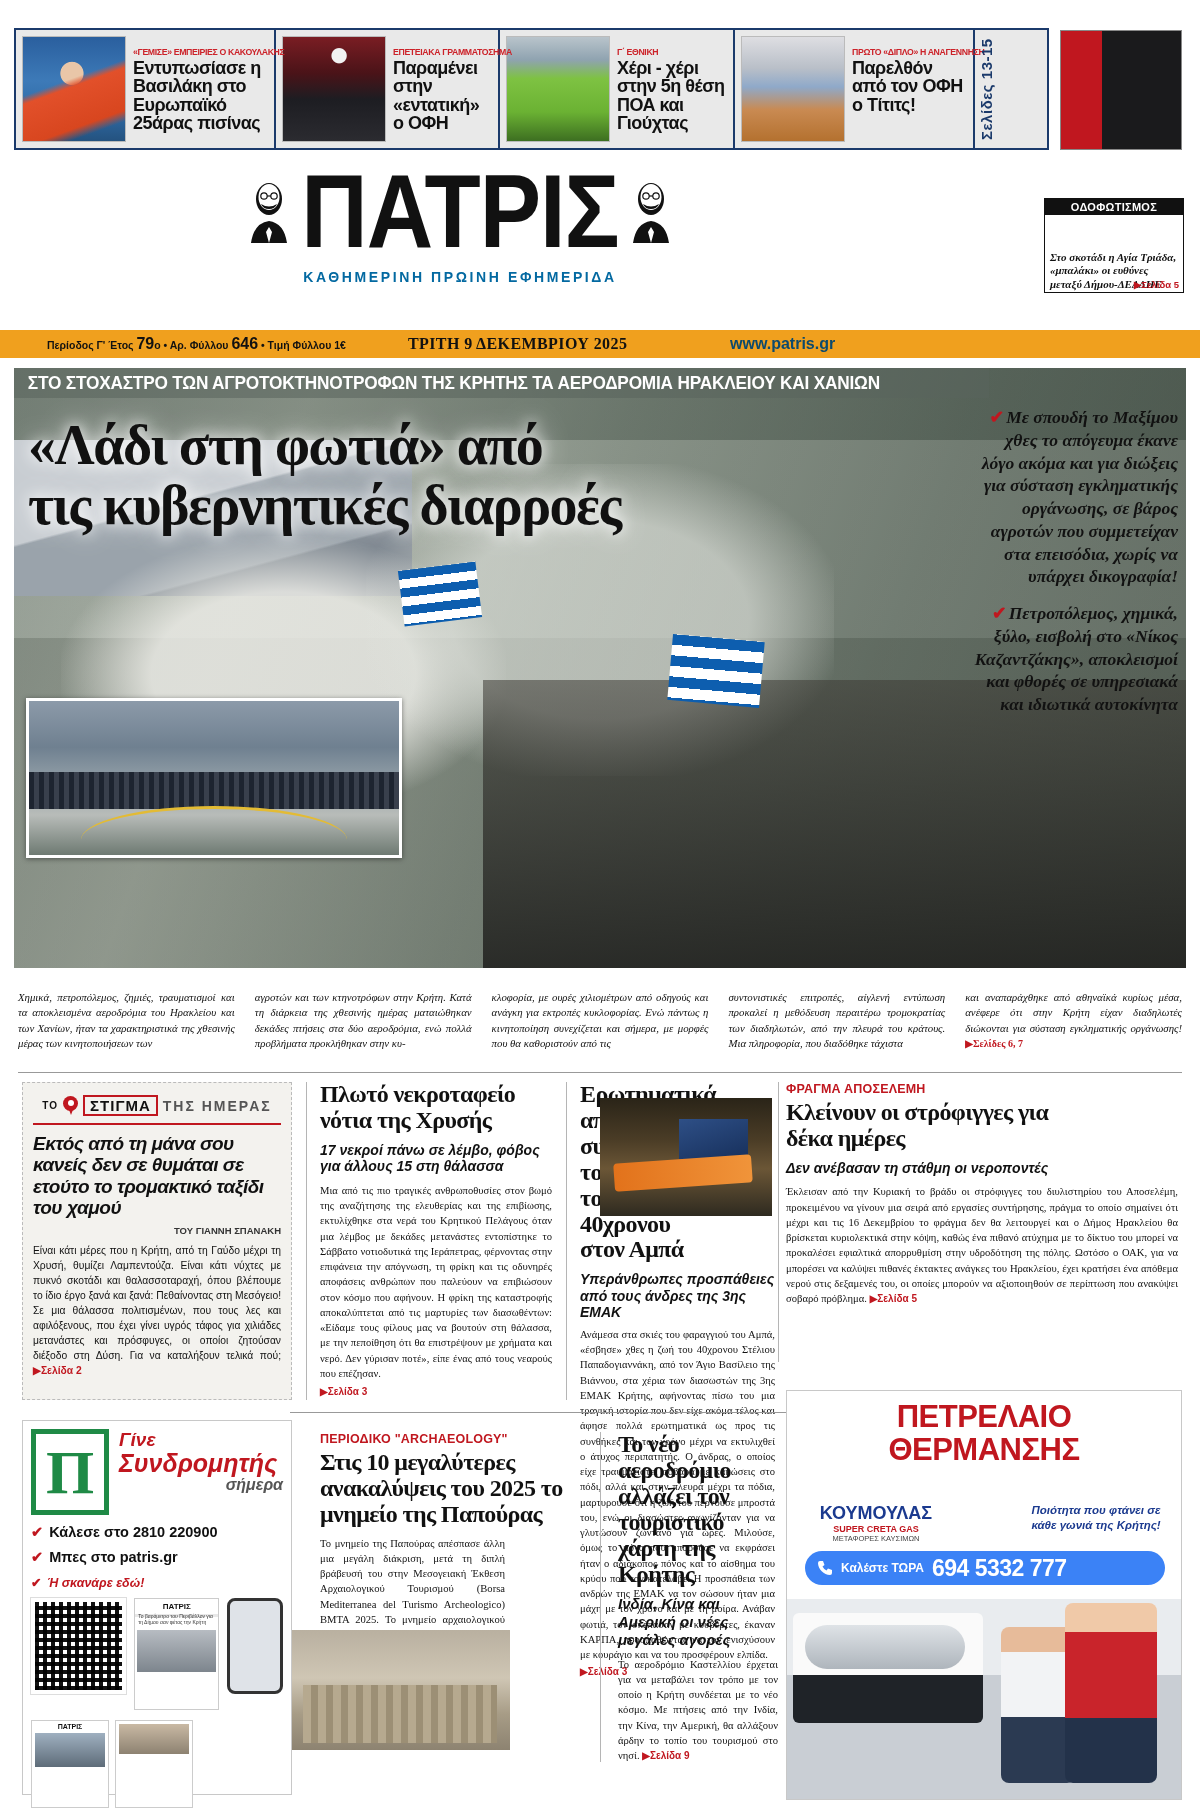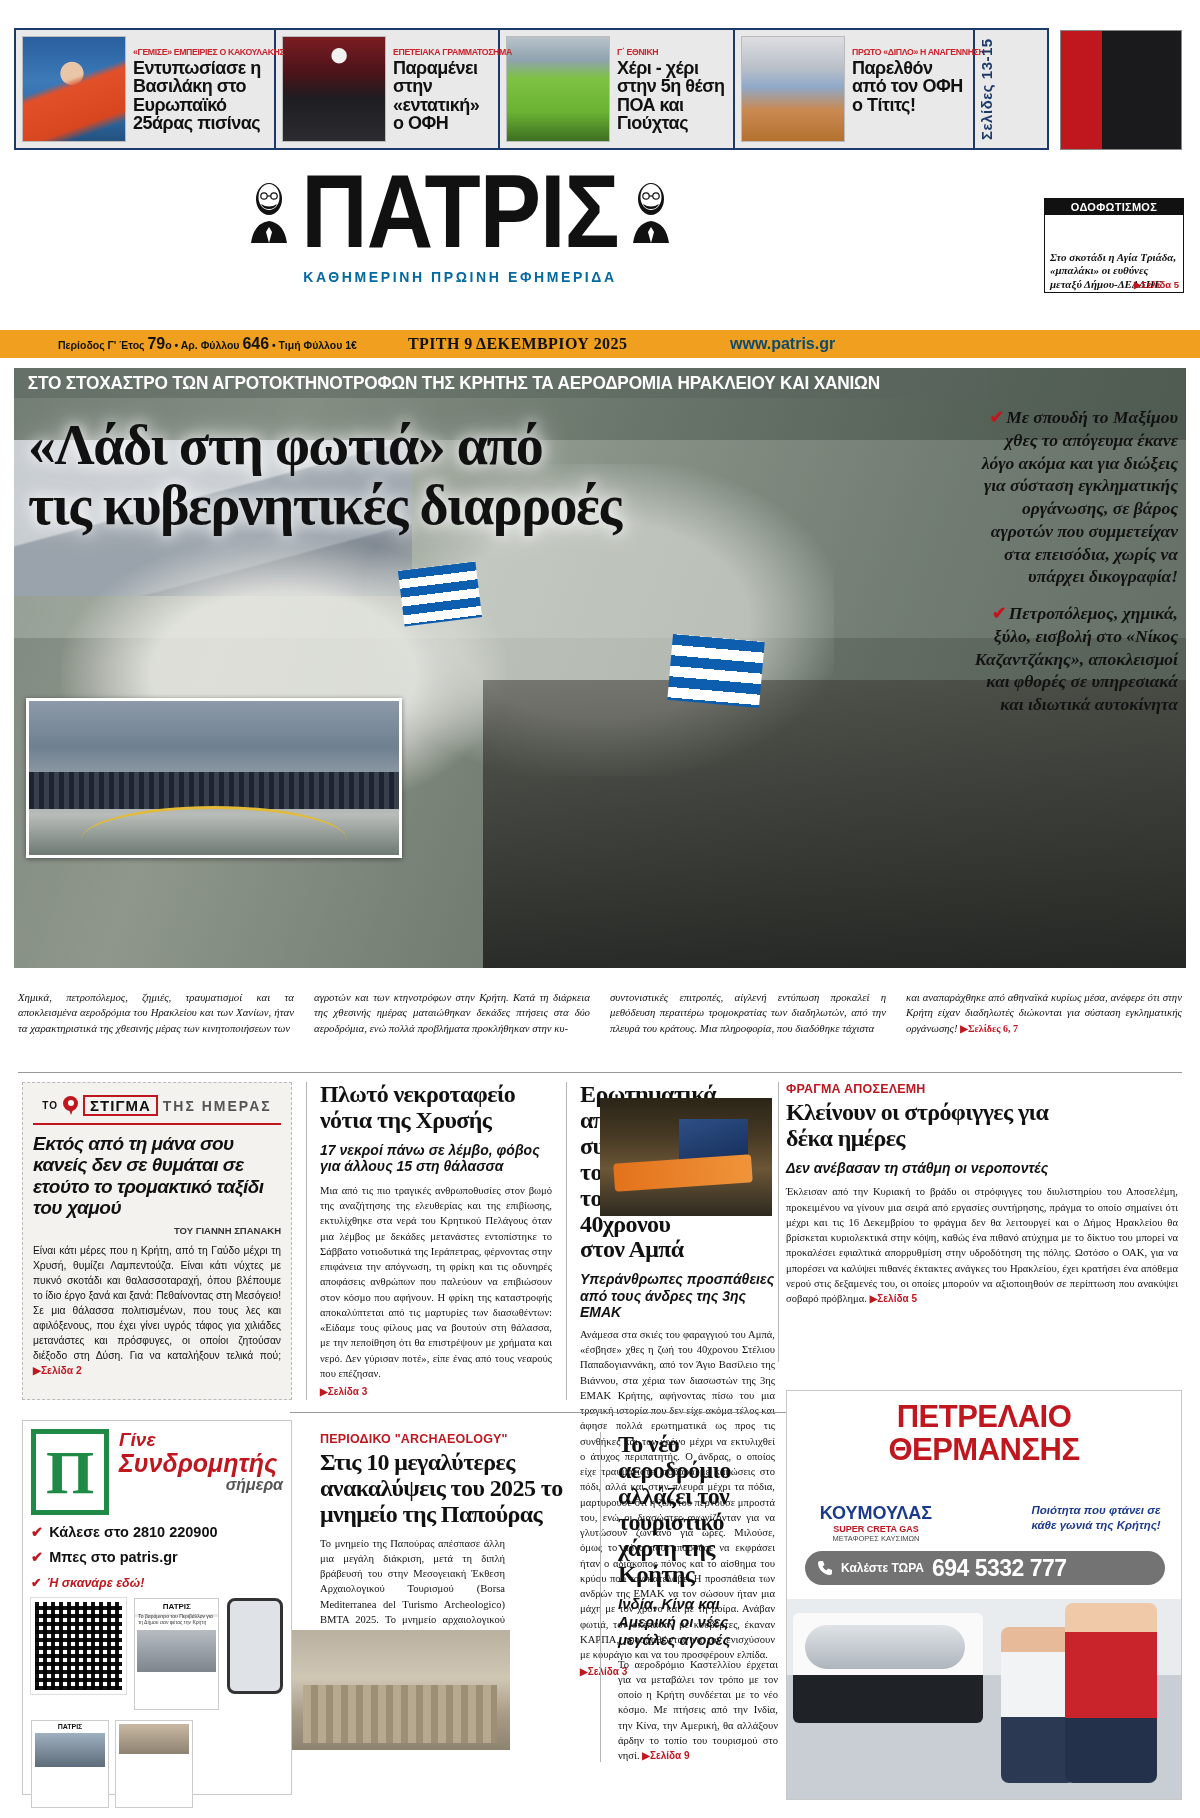--- a/index.html
+++ b/index.html
@@ -92,21 +92,21 @@
     position:absolute; right:4px; bottom:2px;
     font-family:"Liberation Sans", sans-serif; font-weight:700; font-size:9.5px; color:#c0171f;
   }
   .odo-page .tri{ color:#c0171f; }
 
   
   .infobar{
     position:absolute; left:0; top:330px; width:1200px; height:28px;
     background:#f0a01e; display:flex; align-items:center;
   }
-  .ib-left{ position:absolute; left:22px;
+  .ib-left{ position:absolute; left:11px;
     font-family:"Liberation Sans", sans-serif; font-size:10.5px; font-weight:700; color:#111;padding-left:36px;}
   .ib-left b.big{ font-size:16px; }
   .ib-mid{ position:absolute; left:408px;
     font-family:"Liberation Serif", serif; font-weight:700; font-size:16px; color:#111; letter-spacing:0.4px;}
   .ib-right{ position:absolute; left:730px;
     font-family:"Liberation Sans", sans-serif; font-weight:700; font-size:16px; color:#0c4a6e;}
 
   
   .mainwrap{ position:absolute; left:14px; top:368px; width:1172px; height:600px; }
   .mainphoto{
@@ -288,21 +288,21 @@
   .pet-logo .k{ font-family:"Liberation Sans", sans-serif; font-weight:700; font-size:18px; color:#1b3a8f;}
   .pet-logo .sc{ font-family:"Liberation Sans", sans-serif; font-weight:700; font-size:9px; color:#c0171f;}
   .pet-logo .mk{ font-family:"Liberation Sans", sans-serif; font-size:7.5px; color:#444;}
   .pet-quality{
     position:absolute; right:10px; top:112px; width:150px;
     font-family:"Liberation Sans", sans-serif; font-weight:700; font-style:italic;
     font-size:11.5px; line-height:1.3; color:#1b3a8f; text-align:center;
   }
   .pet-phone{
     position:absolute; left:18px; top:160px; width:360px; height:34px;
-    background:#737373; border-radius:18px; display:flex; align-items:center; gap:8px;
+    background:#3b82f6; border-radius:18px; display:flex; align-items:center; gap:8px;
     padding:0 12px; color:#fff;
   }
   .pet-phone .lbl{ font-family:"Liberation Sans", sans-serif; font-weight:700; font-size:12px;}
   .pet-phone .num{ font-family:"Liberation Sans", sans-serif; font-weight:700; font-size:23px; letter-spacing:-0.5px;}
   .pet-truckimg{
     position:absolute; left:0; bottom:0; width:396px; height:200px;
     background:linear-gradient(180deg,#e9ecef 0 38%, #c9ced4 38% 100%);
   }
   .pet-truckimg .truck{position:absolute;left:6px;top:14px;width:190px;height:110px;
     background:linear-gradient(180deg,#fafafa 0 56%, #1f2328 56% 100%); border-radius:6px;}
@@ -435,20 +435,21 @@
       </div>
       <div class="sn-item">
         <div class="sn-text"><span class="chk">✔</span><span>Πετροπόλεμος, χημικά, ξύλο, εισβολή στο «Νίκος Καζαντζάκης», αποκλεισμοί και φθορές σε υπηρεσιακά και ιδιωτικά αυτοκίνητα</span></div>
       </div>
     </div>
   </div>
 
   <div class="leadcols">
     <div class="leadcol">Χημικά, πετροπόλεμος, ζημιές, τραυματισμοί και τα αποκλεισμένα αεροδρόμια του Ηρακλείου και των Χανίων, ήταν τα χαρακτηριστικά της χθεσινής μέρας των κινητοποιήσεων των</div>
     <div class="leadcol">αγροτών και των κτηνοτρόφων στην Κρήτη. Κατά τη διάρκεια της χθεσινής ημέρας ματαιώθηκαν δεκάδες πτήσεις στα δύο αεροδρόμια, ενώ πολλά προβλήματα προκλήθηκαν στην κυ-</div>
+    <div class="leadcol">κλοφορία, με ουρές χιλιομέτρων από οδηγούς και ανάγκη για εκτροπές κυκλοφορίας. Ενώ πάντως η κινητοποίηση συνεχίζεται και σήμερα, με μορφές που θα καθοριστούν από τις</div>
     <div class="leadcol">συντονιστικές επιτροπές, αίγλενή εντύπωση προκαλεί η μεθόδευση περαιτέρω τρομοκρατίας των διαδηλωτών, από την πλευρά του κράτους. Μια πληροφορία, που διαδόθηκε τάχιστα</div>
     <div class="leadcol">
       <span>και αναπαράχθηκε από αθηναϊκά κυρίως μέσα, ανέφερε ότι στην Κρήτη είχαν διαδηλωτές διώκονται για σύσταση εγκληματικής οργάνωσης!</span>
       <span class="pg">▶<span>Σελίδες 6, 7</span></span>
     </div>
   </div>
 
   <div class="hr-thin" style="left:18px; top:1072px; width:1164px;"></div>
 
   <div class="stigma">

